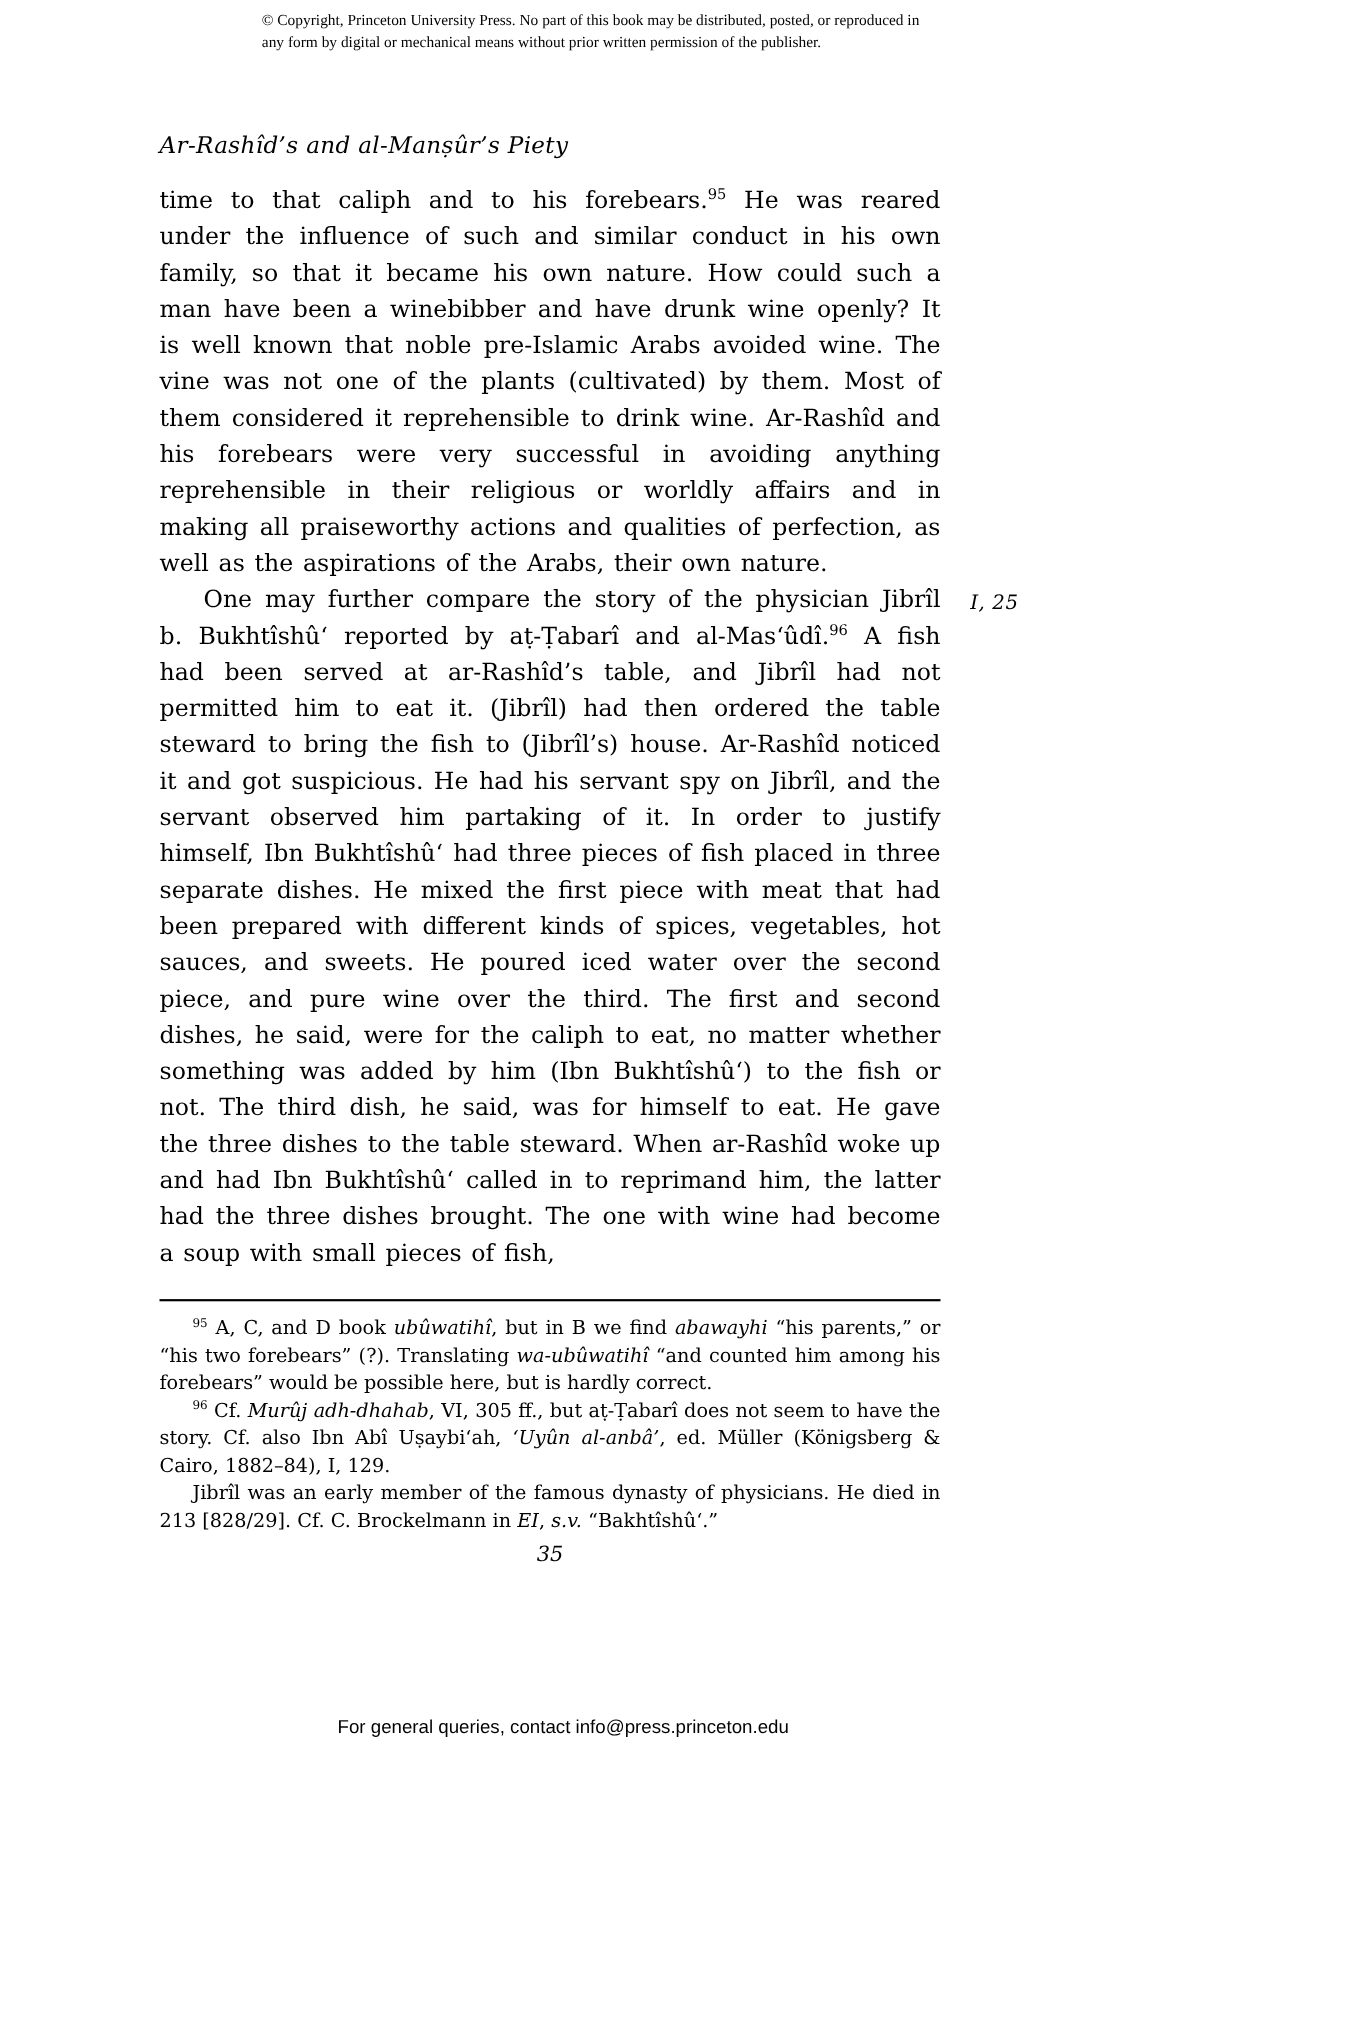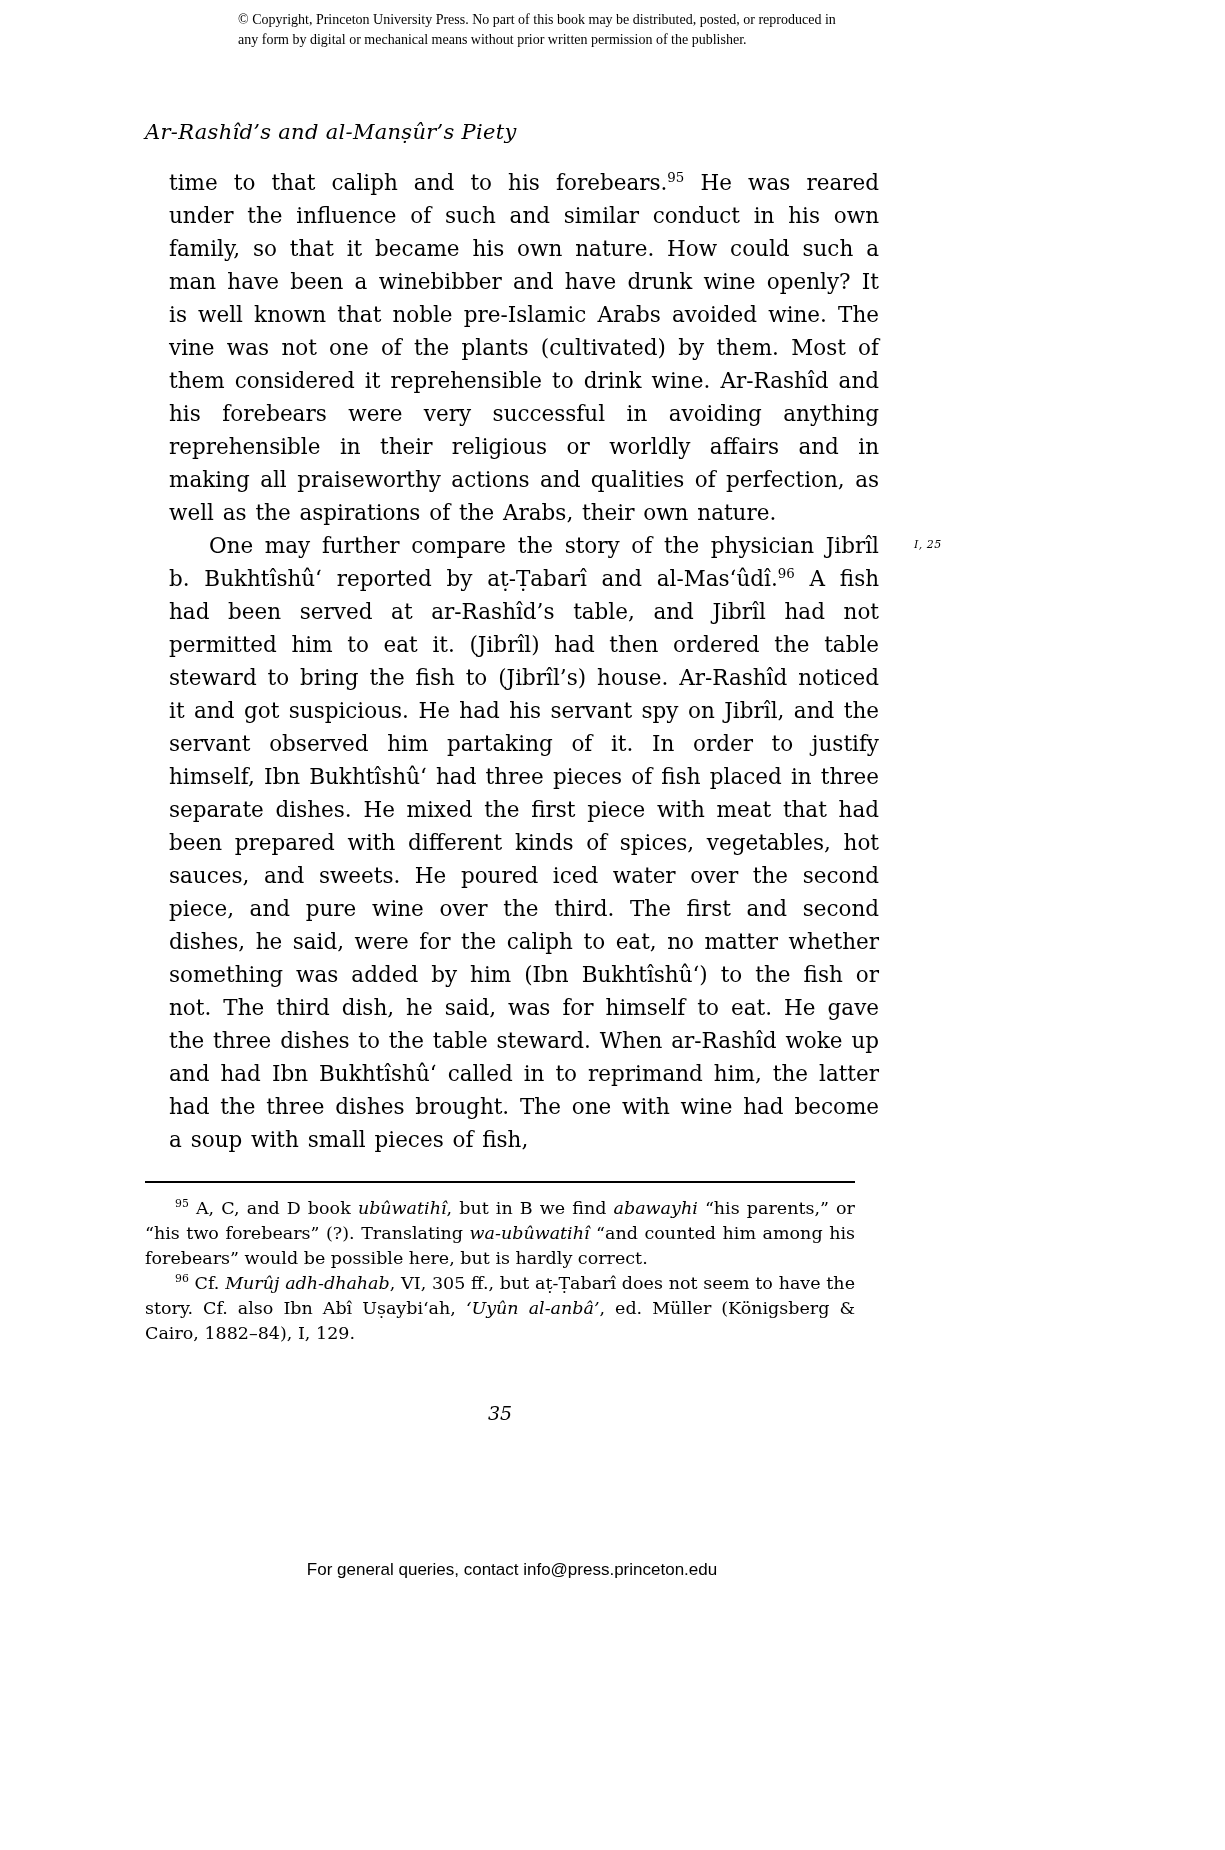--- a/index.html
+++ b/index.html
@@ -36,36 +36,34 @@
   }
   .body-text {
     position: absolute;
     left: 145px;
     top: 166px;
     width: 710px;
     font-size: 21.5px;
     line-height: 33px;
     text-align: justify;
     word-spacing: 2px;
-    margin-left: 24px;
   }
   .para-indent { text-indent: 40px; }
   sup.fnref {
     font-size: 0.62em;
     vertical-align: super;
     line-height: 0;
   }
   .margin-note {
     position: absolute;
     left: 882px;
     top: 538px;
-    font-size: 11px;
+    font-size: 18px;
     font-style: italic;
     letter-spacing: 0.5px;
-    margin-left: 32px;
   }
   .fn-rule {
     position: absolute;
     left: 145px;
     top: 1181px;
     width: 710px;
     height: 2px;
     background: #000;
     border: none;
   }
@@ -114,19 +112,20 @@
     <p class="para para-indent"><span>One may further compare the story of the physician Jibrîl b. Bukhtîshû‘ reported by aṭ-Ṭabarî and al-Mas‘ûdî.</span><sup class="fnref">96</sup><span> A fish had been served at ar-Rashîd’s table, and Jibrîl had not permitted him to eat it. (Jibrîl) had then ordered the table steward to bring the fish to (Jibrîl’s) house. Ar-Rashîd noticed it and got suspicious. He had his servant spy on Jibrîl, and the servant observed him partaking of it. In order to justify himself, Ibn Bukhtîshû‘ had three pieces of fish placed in three separate dishes. He mixed the first piece with meat that had been prepared with different kinds of spices, vegetables, hot sauces, and sweets. He poured iced water over the second piece, and pure wine over the third. The first and second dishes, he said, were for the caliph to eat, no matter whether something was added by him (Ibn Bukhtîshû‘) to the fish or not. The third dish, he said, was for himself to eat. He gave the three dishes to the table steward. When ar-Rashîd woke up and had Ibn Bukhtîshû‘ called in to reprimand him, the latter had the three dishes brought. The one with wine had become a soup with small pieces of fish,</span></p>
   </div>
 
   <div class="margin-note">I, 25</div>
 
   <div class="fn-rule"></div>
 
   <div class="footnotes">
     <p><sup class="fnref">95</sup><span> A, C, and D book </span><span class="fn-italic">ubûwatihî</span><span>, but in B we find </span><span class="fn-italic">abawayhi</span><span> “his parents,” or “his two forebears” (?). Translating </span><span class="fn-italic">wa-ubûwatihî</span><span> “and counted him among his forebears” would be possible here, but is hardly correct.</span></p>
     <p><sup class="fnref">96</sup><span> Cf. </span><span class="fn-italic">Murûj adh-dhahab</span><span>, VI, 305 ff., but aṭ-Ṭabarî does not seem to have the story. Cf. also Ibn Abî Uṣaybi‘ah, </span><span class="fn-italic">‘Uyûn al-anbâ’</span><span>, ed. Müller (Königsberg &amp; Cairo, 1882–84), I, 129.</span></p>
+    <p><span>Jibrîl was an early member of the famous dynasty of physicians. He died in 213 [828/29]. Cf. C. Brockelmann in </span><span class="fn-italic">EI</span><span>, </span><span class="fn-italic">s.v.</span><span> “Bakhtîshû‘.”</span></p>
   </div>
 
   <div class="page-number">35</div>
 
   <div class="footer-line">For general queries, contact info@press.princeton.edu</div>
 
 </div>
 
 </body></html>

